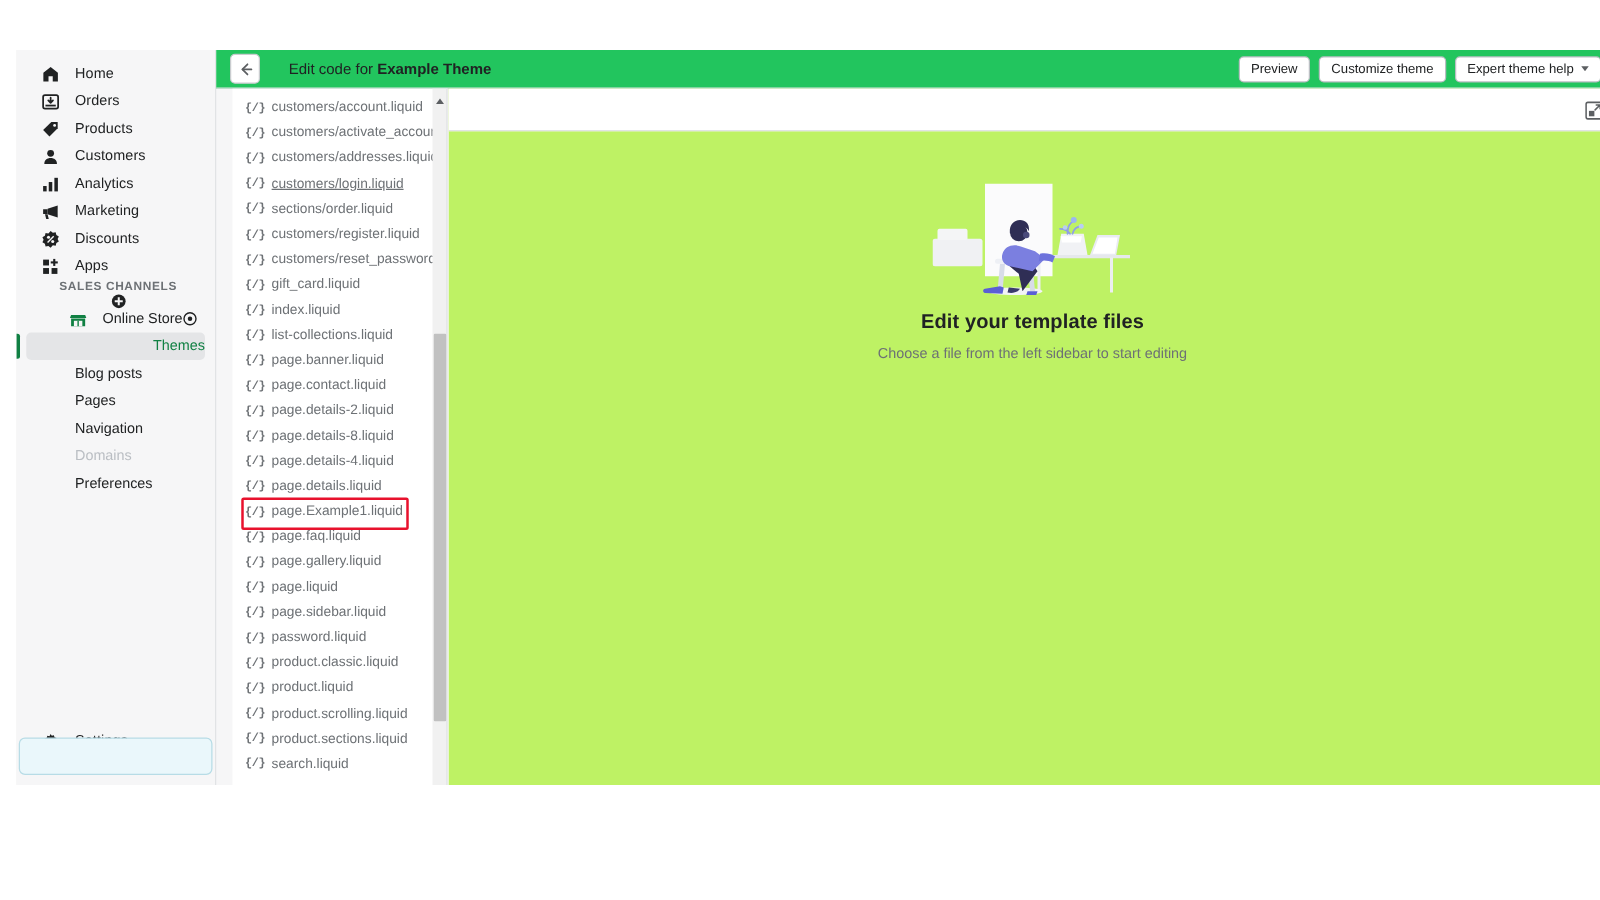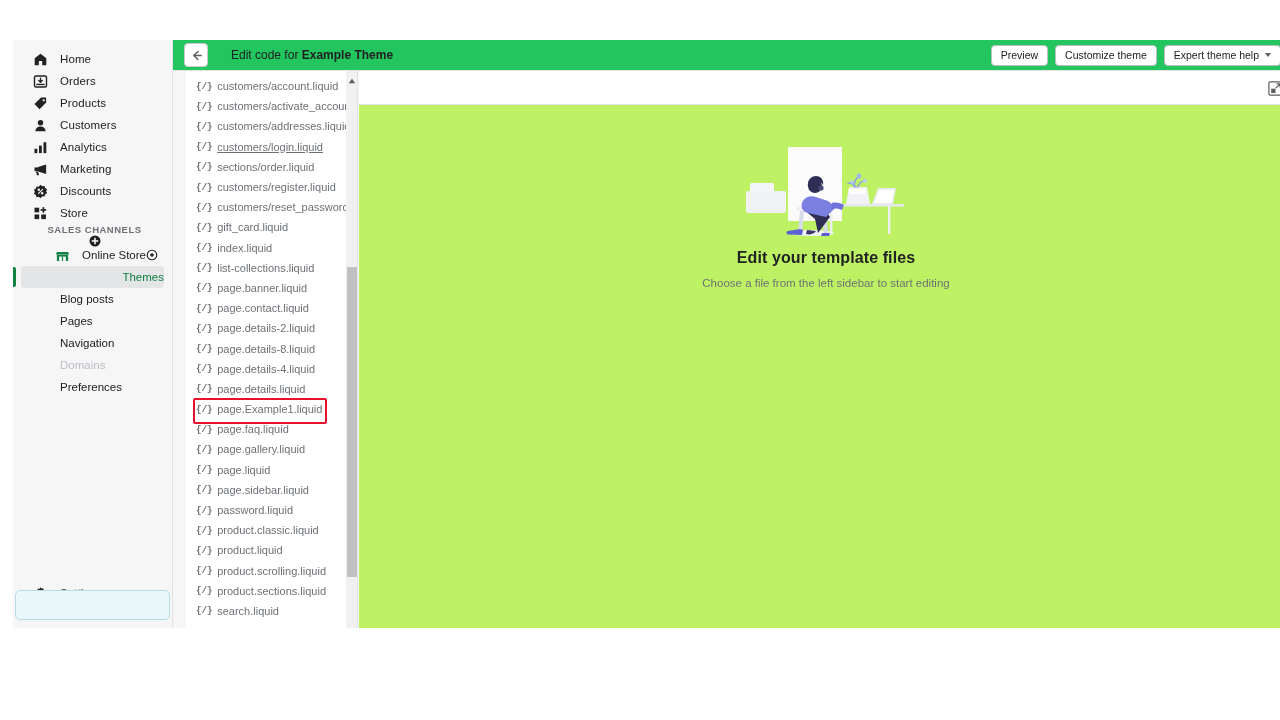--- a/index.html
+++ b/index.html
@@ -286,21 +286,21 @@
         <div class="nav-item">
           <span class="ico">
             <svg width="15" height="15" viewBox="0 0 16 16">
               <rect x="1.6" y="1.8" width="5" height="5" fill="#202223"></rect>
               <rect x="1.6" y="9" width="5" height="5" fill="#202223"></rect>
               <rect x="8.8" y="9" width="5" height="5" fill="#202223"></rect>
               <rect x="10.2" y="1.2" width="1.8" height="6" fill="#202223"></rect>
               <rect x="8.1" y="3.3" width="6" height="1.8" fill="#202223"></rect>
             </svg>
           </span>
-          <span class="lbl">Store</span>
+          <span class="lbl">Apps</span>
         </div>
       </div>
 
     <div class="section-head">
       <span class="sh-label">SALES CHANNELS</span>
       <span style="cursor:pointer;display:flex;">
         <svg width="12" height="12" viewBox="0 0 12 12">
           <circle cx="6" cy="6" r="5.5" fill="#202223"></circle>
           <rect x="5.2" y="2.8" width="1.6" height="6.4" fill="#f6f6f7"></rect>
           <rect x="2.8" y="5.2" width="6.4" height="1.6" fill="#f6f6f7"></rect>

